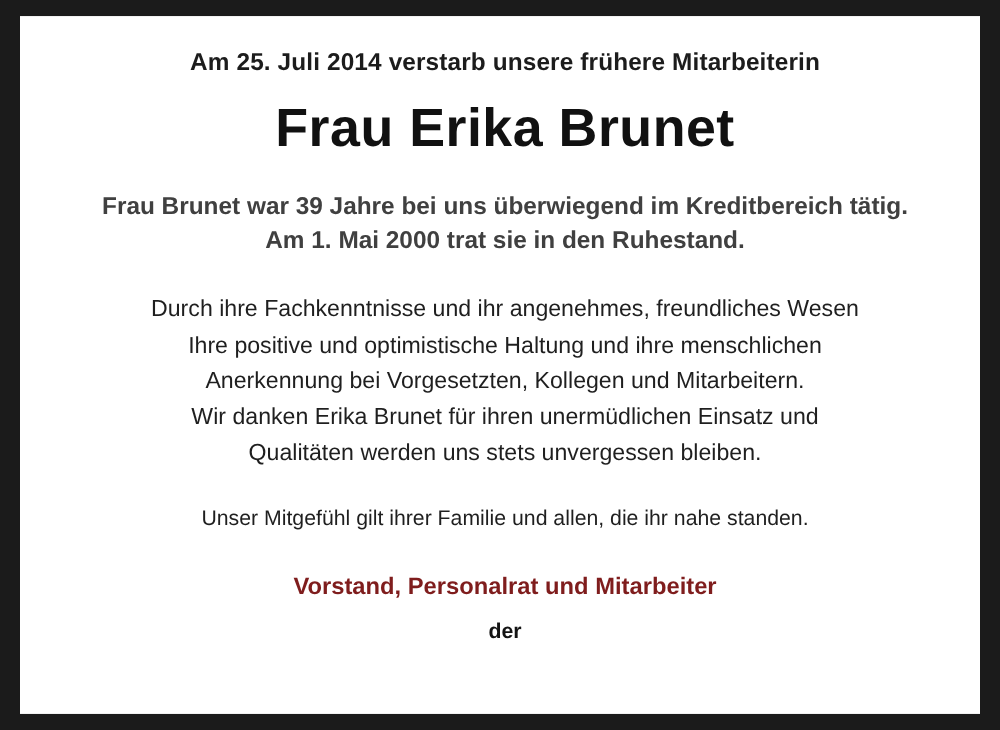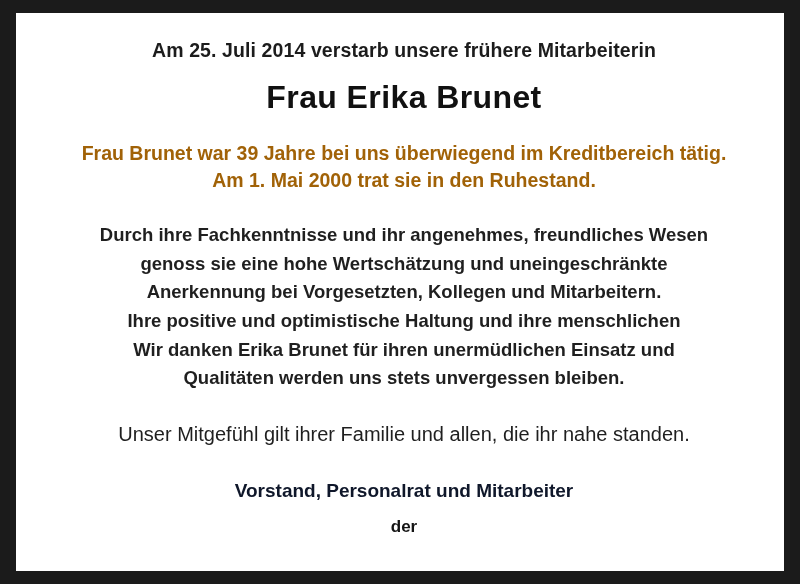--- a/index.html
+++ b/index.html
@@ -35,65 +35,65 @@
   }
   .intro-line {
     font-size: 19.5px;
     font-weight: bold;
     color: #1c1c1c;
     letter-spacing: 0.1px;
     margin: 6px 0 0 0;
     line-height: 1.2;
   }
   .deceased-name {
-    font-size: 32px;
+    font-size: 43px;
     font-weight: bold;
     color: #111111;
     letter-spacing: 0.4px;
     margin: 18px 0 6px 0;
     line-height: 1.1;
   }
   .service-block {
     margin-top: 24px;
     font-size: 19.5px;
     font-weight: bold;
-    color: #a16207;
+    color: #404040;
     line-height: 1.42;
   }
   .service-block p {
     margin: 0;
   }
   .tribute-block {
     margin-top: 26px;
     font-size: 18.5px;
-    font-weight: bold;
+    font-weight: normal;
     color: #1f1f1f;
     line-height: 1.55;
   }
   .tribute-block p {
     margin: 0;
   }
   .sympathy-block {
     margin-top: 26px;
-    font-size: 20px;
+    font-size: 17px;
     font-weight: normal;
     color: #1f1f1f;
     line-height: 1.5;
   }
   .sympathy-block p {
     margin: 0;
   }
   .signature-block {
     margin-top: 28px;
     line-height: 1.45;
   }
   .signature-line-1 {
     font-size: 19px;
     font-weight: bold;
-    color: #0f172a;
+    color: #7f1d1d;
     margin: 0;
   }
   .signature-line-2 {
     font-size: 17px;
     font-weight: bold;
     color: #141414;
     margin: 10px 0 0 0;
   }
 </style>
 </head>
@@ -106,23 +106,22 @@
 
     <div class="deceased-name">Frau Erika Brunet</div>
 
     <div class="service-block">
       <p>Frau Brunet war 39 Jahre bei uns überwiegend im Kreditbereich tätig.</p>
       <p>Am 1. Mai 2000 trat sie in den Ruhestand.</p>
     </div>
 
     <div class="tribute-block">
       <p>Durch ihre Fachkenntnisse und ihr angenehmes, freundliches Wesen</p>
-      <p>genoss sie eine hohe Wertschätzung und uneingeschränkte</p>
+      <p>Ihre positive und optimistische Haltung und ihre menschlichen</p>
       <p>Anerkennung bei Vorgesetzten, Kollegen und Mitarbeitern.</p>
-      <p>Ihre positive und optimistische Haltung und ihre menschlichen</p>
       <p>Wir danken Erika Brunet für ihren unermüdlichen Einsatz und</p>
       <p>Qualitäten werden uns stets unvergessen bleiben.</p>
     </div>
 
     <div class="sympathy-block">
       <p>Unser Mitgefühl gilt ihrer Familie und allen, die ihr nahe standen.</p>
     </div>
 
     <div class="signature-block">
       <p class="signature-line-1">Vorstand, Personalrat und Mitarbeiter</p>

